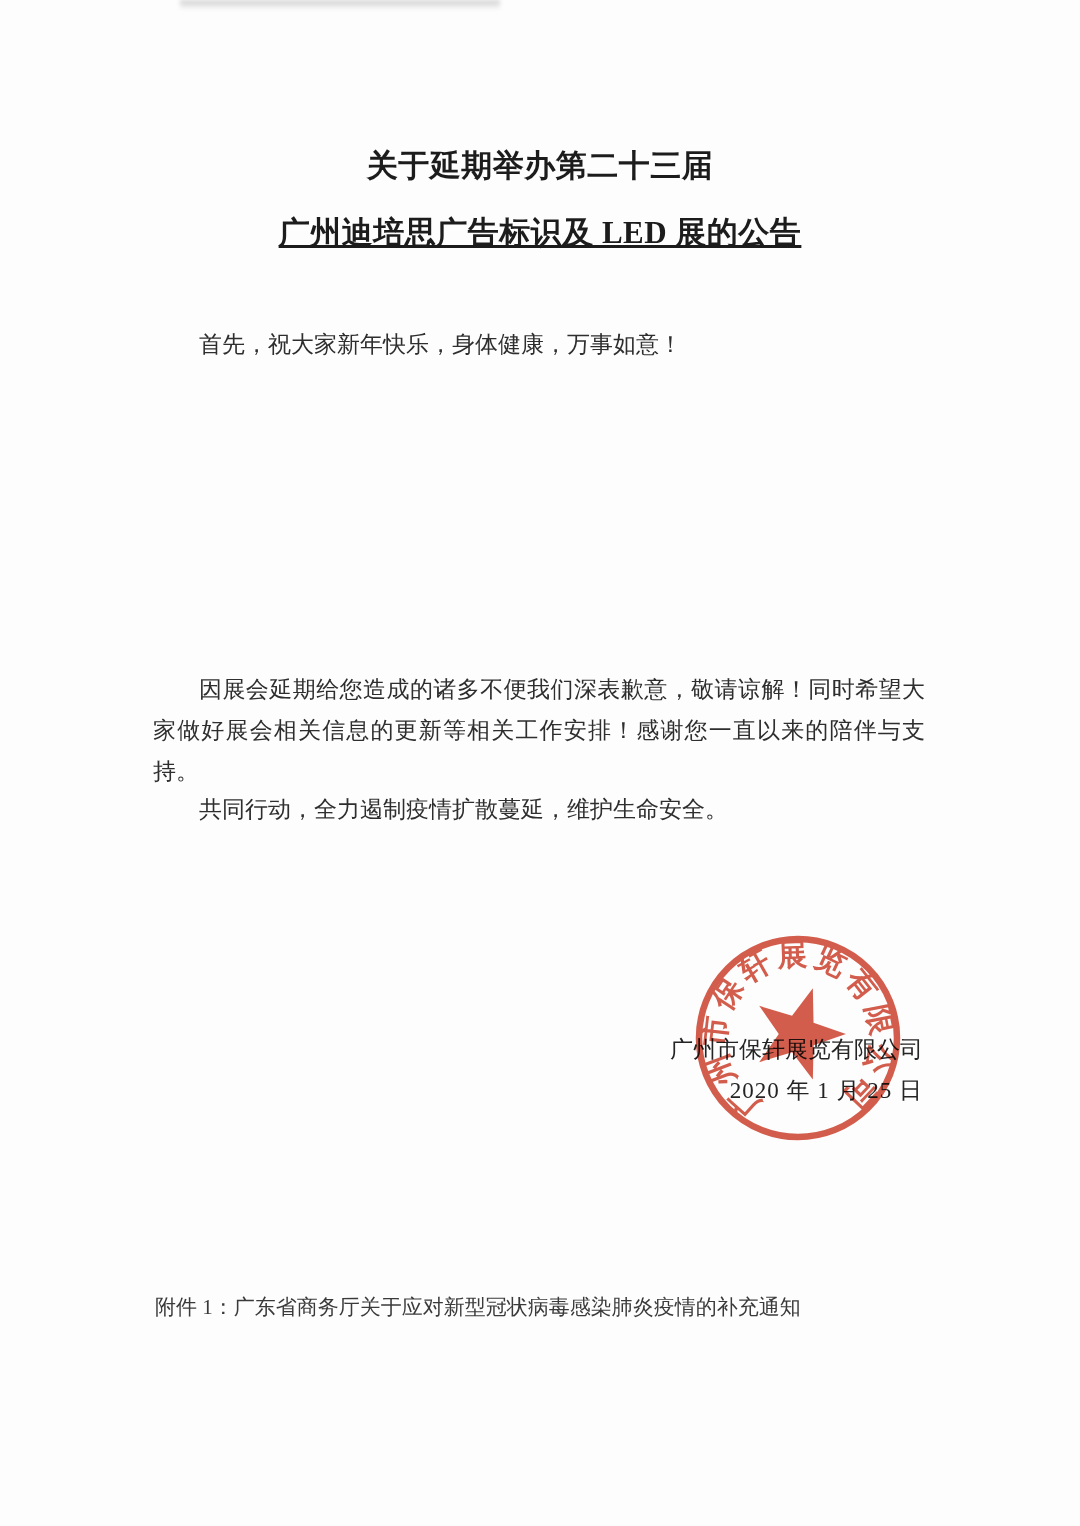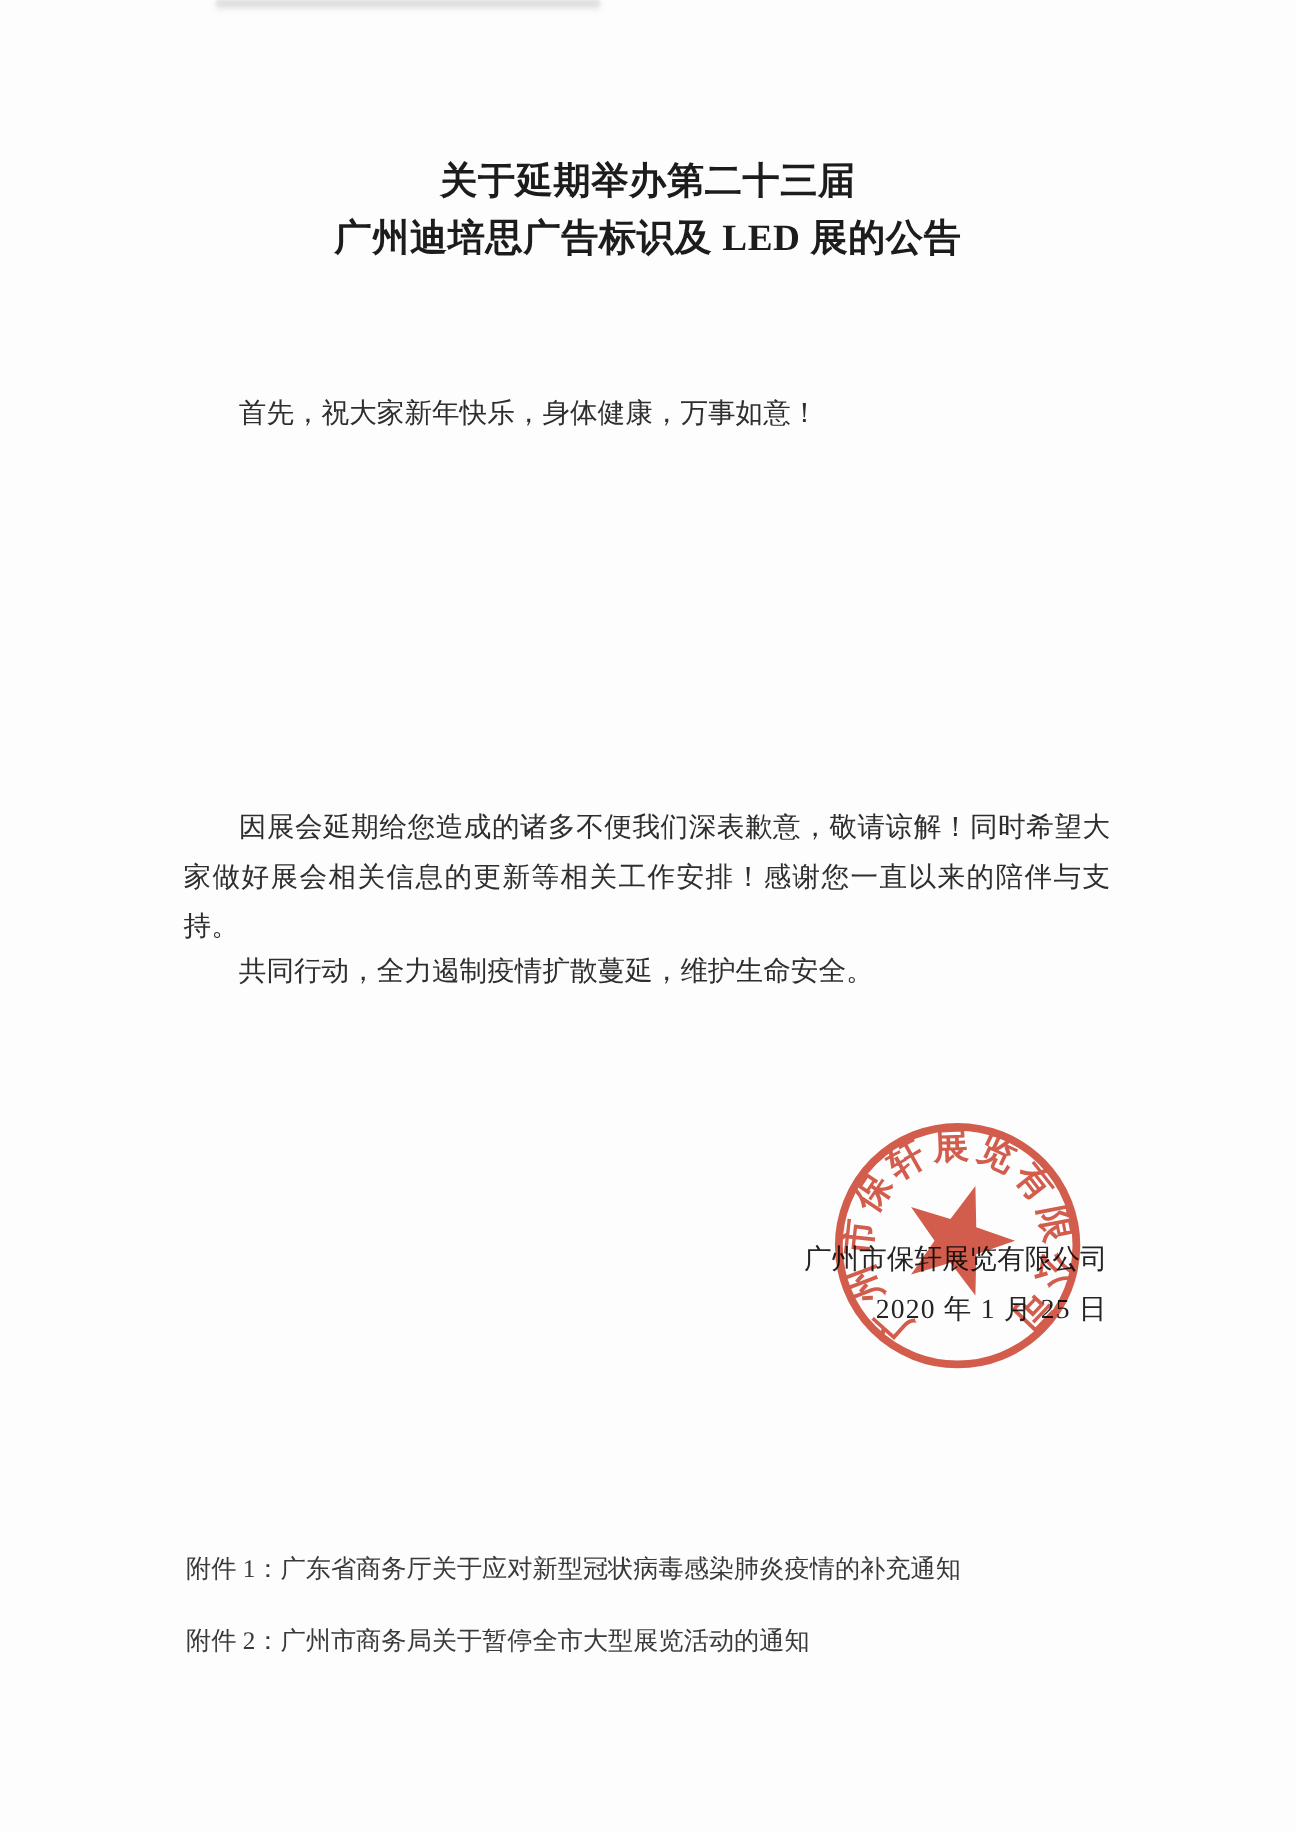--- a/index.html
+++ b/index.html
@@ -27,22 +27,22 @@
   .title-line {
     position: absolute;
     left: 0; right: 0;
     text-align: center;
     font-size: 31px;
     line-height: 38px;
     font-weight: bold;
     color: #1c1c1c;
     letter-spacing: 0.5px;
   }
-  .title-line.l1 { top: 132px; }
-  .title-line.l2 { top: 179px; }
+  .title-line.l1 { top: 147px; }
+  .title-line.l2 { top: 214px; text-decoration: underline; }
 
   .bodytext {
     position: absolute;
     left: 153px;
     width: 772px;
     font-size: 23px;
     line-height: 41px;
     text-align: justify;
     color: #2e2e2e;
   }
@@ -126,15 +126,14 @@
       </defs>
       <circle cx="105" cy="105" r="99" fill="none" stroke="#cf4733" stroke-width="6.5"></circle>
       <path transform="translate(105,101) rotate(18)" d="M 0 -48 L 11.3 -15.5 L 45.6 -14.8 L 18.3 5.9 L 28.2 38.8 L 0 19.2 L -28.2 38.8 L -18.3 5.9 L -45.6 -14.8 L -11.3 -15.5 Z" fill="#cf4733"></path>
       <text fill="#cf4733">
         <textPath href="#sealRing" startOffset="2">广州市保轩展览有限公司</textPath>
       </text>
     </svg>
   </div>
 
   <div class="attachment att1">附件 1：广东省商务厅关于应对新型冠状病毒感染肺炎疫情的补充通知</div>
-  <div class="attachment att2">附件 2：广州市商务局关于暂停全市大型展览活动的通知</div>
 
 </div>
 
 </body></html>

